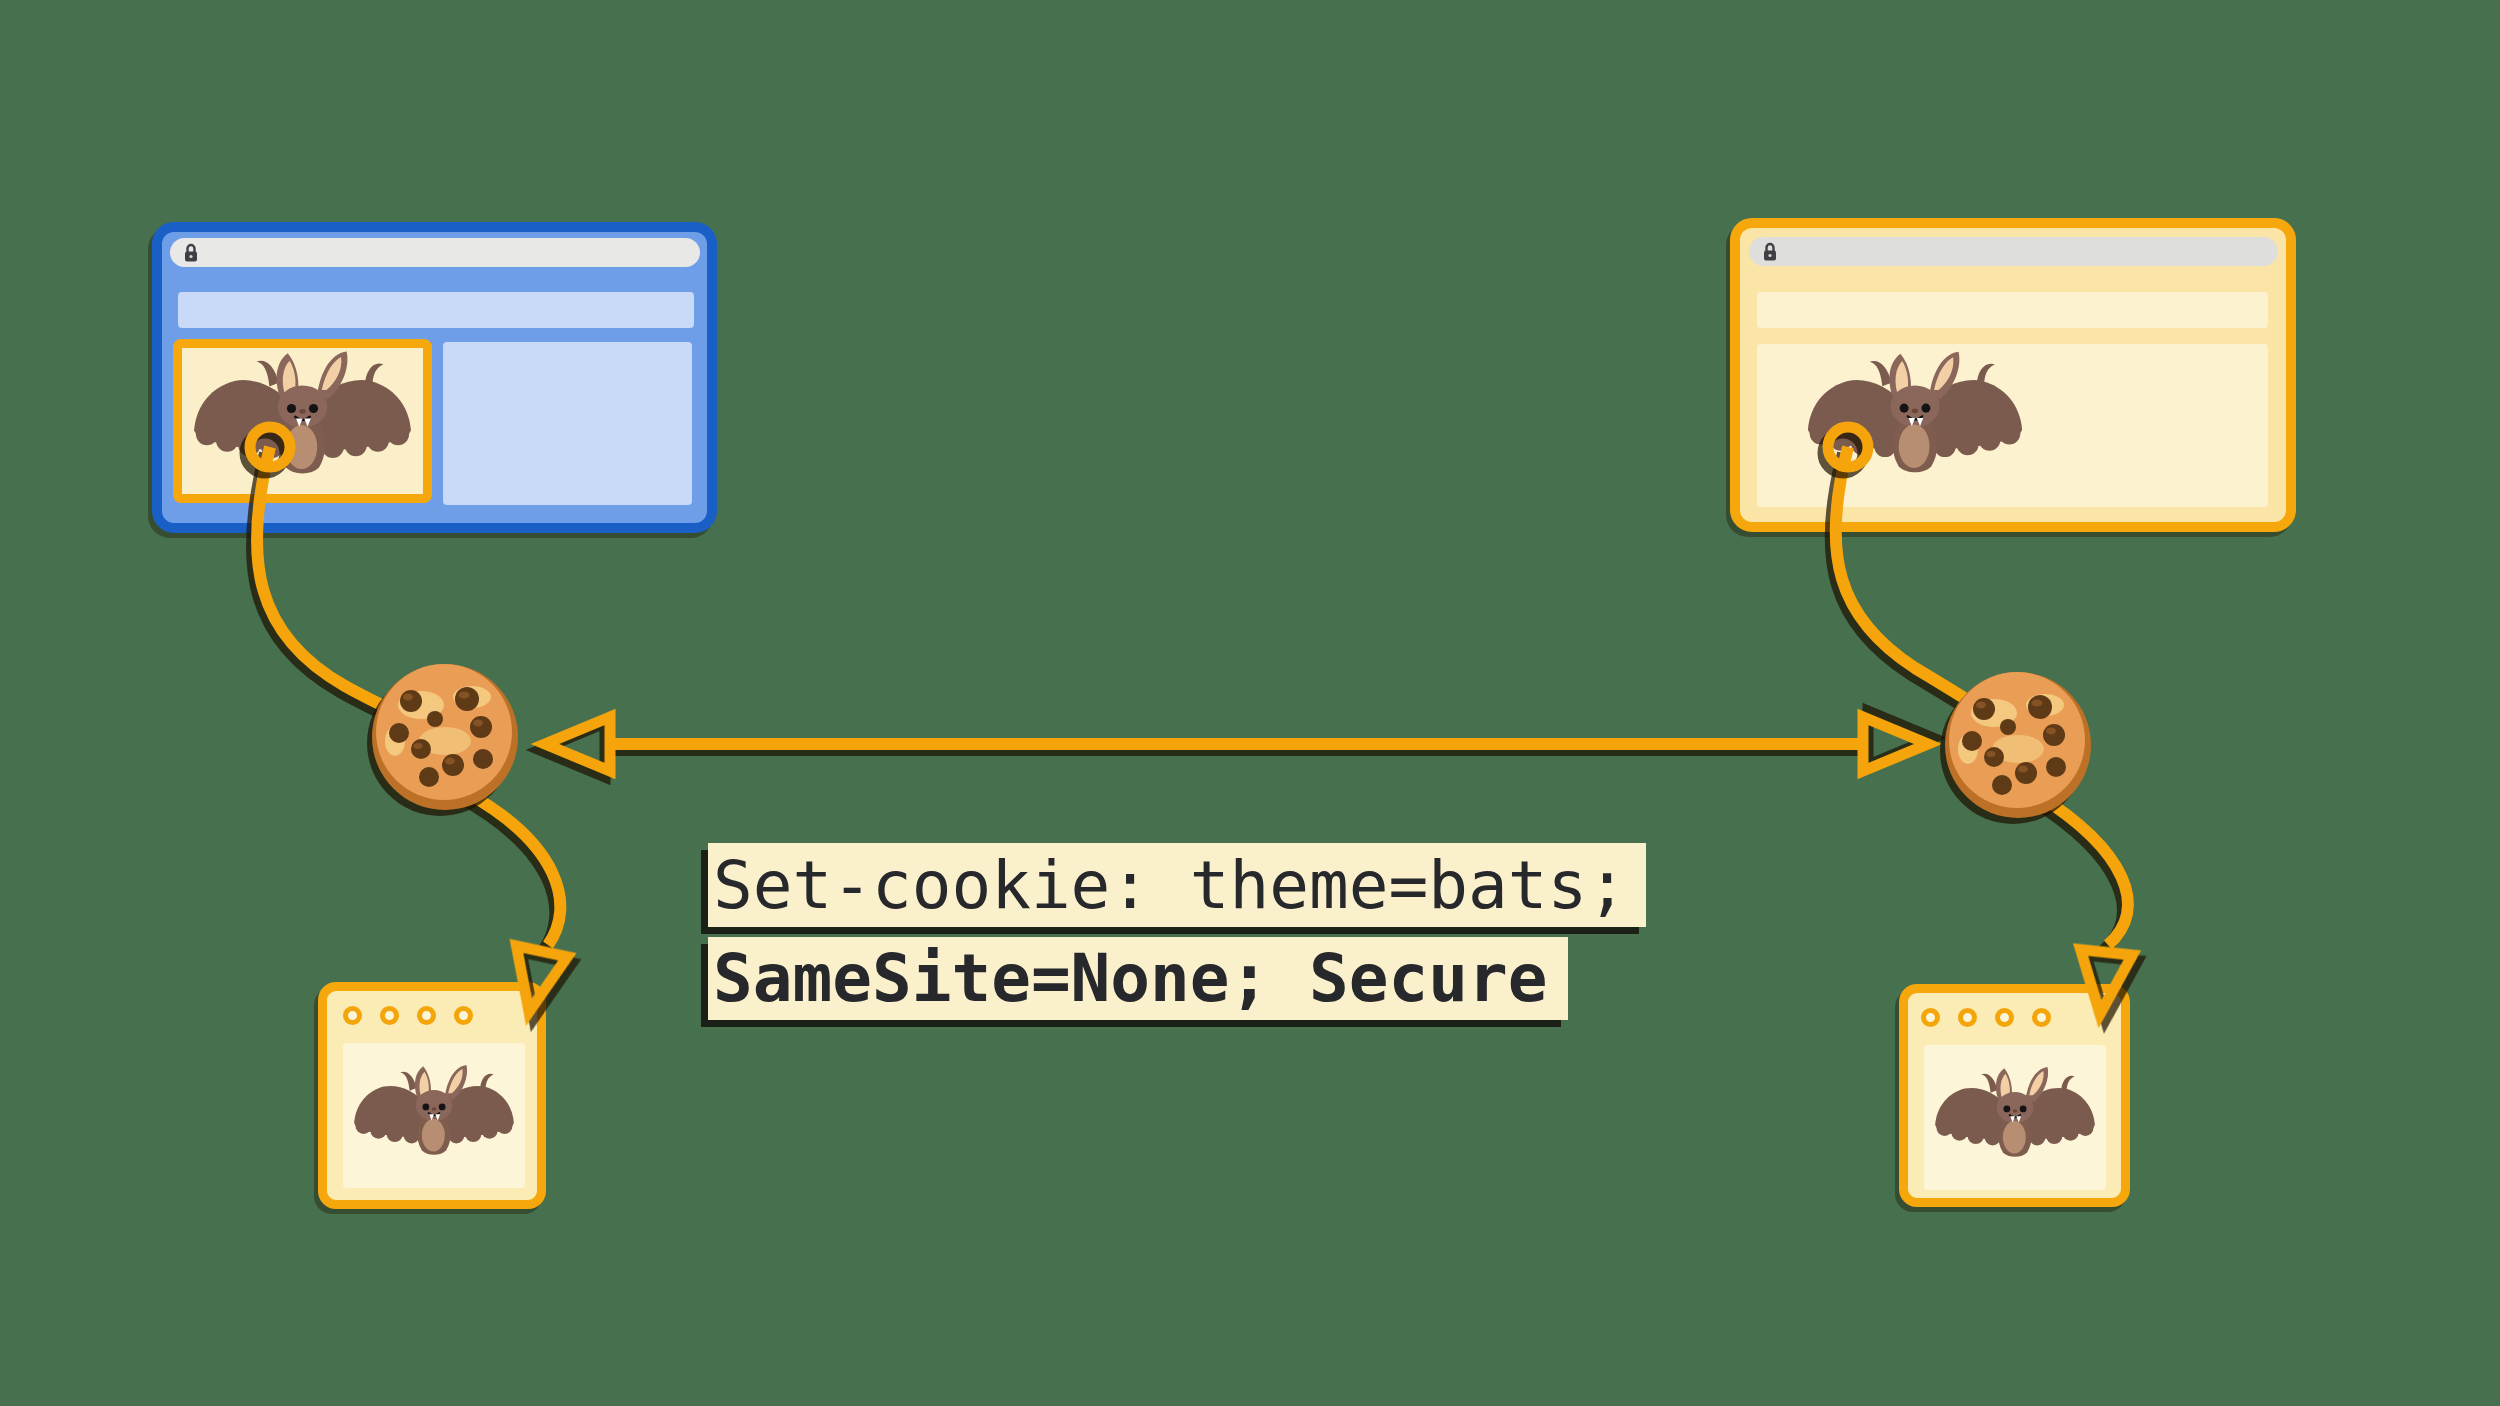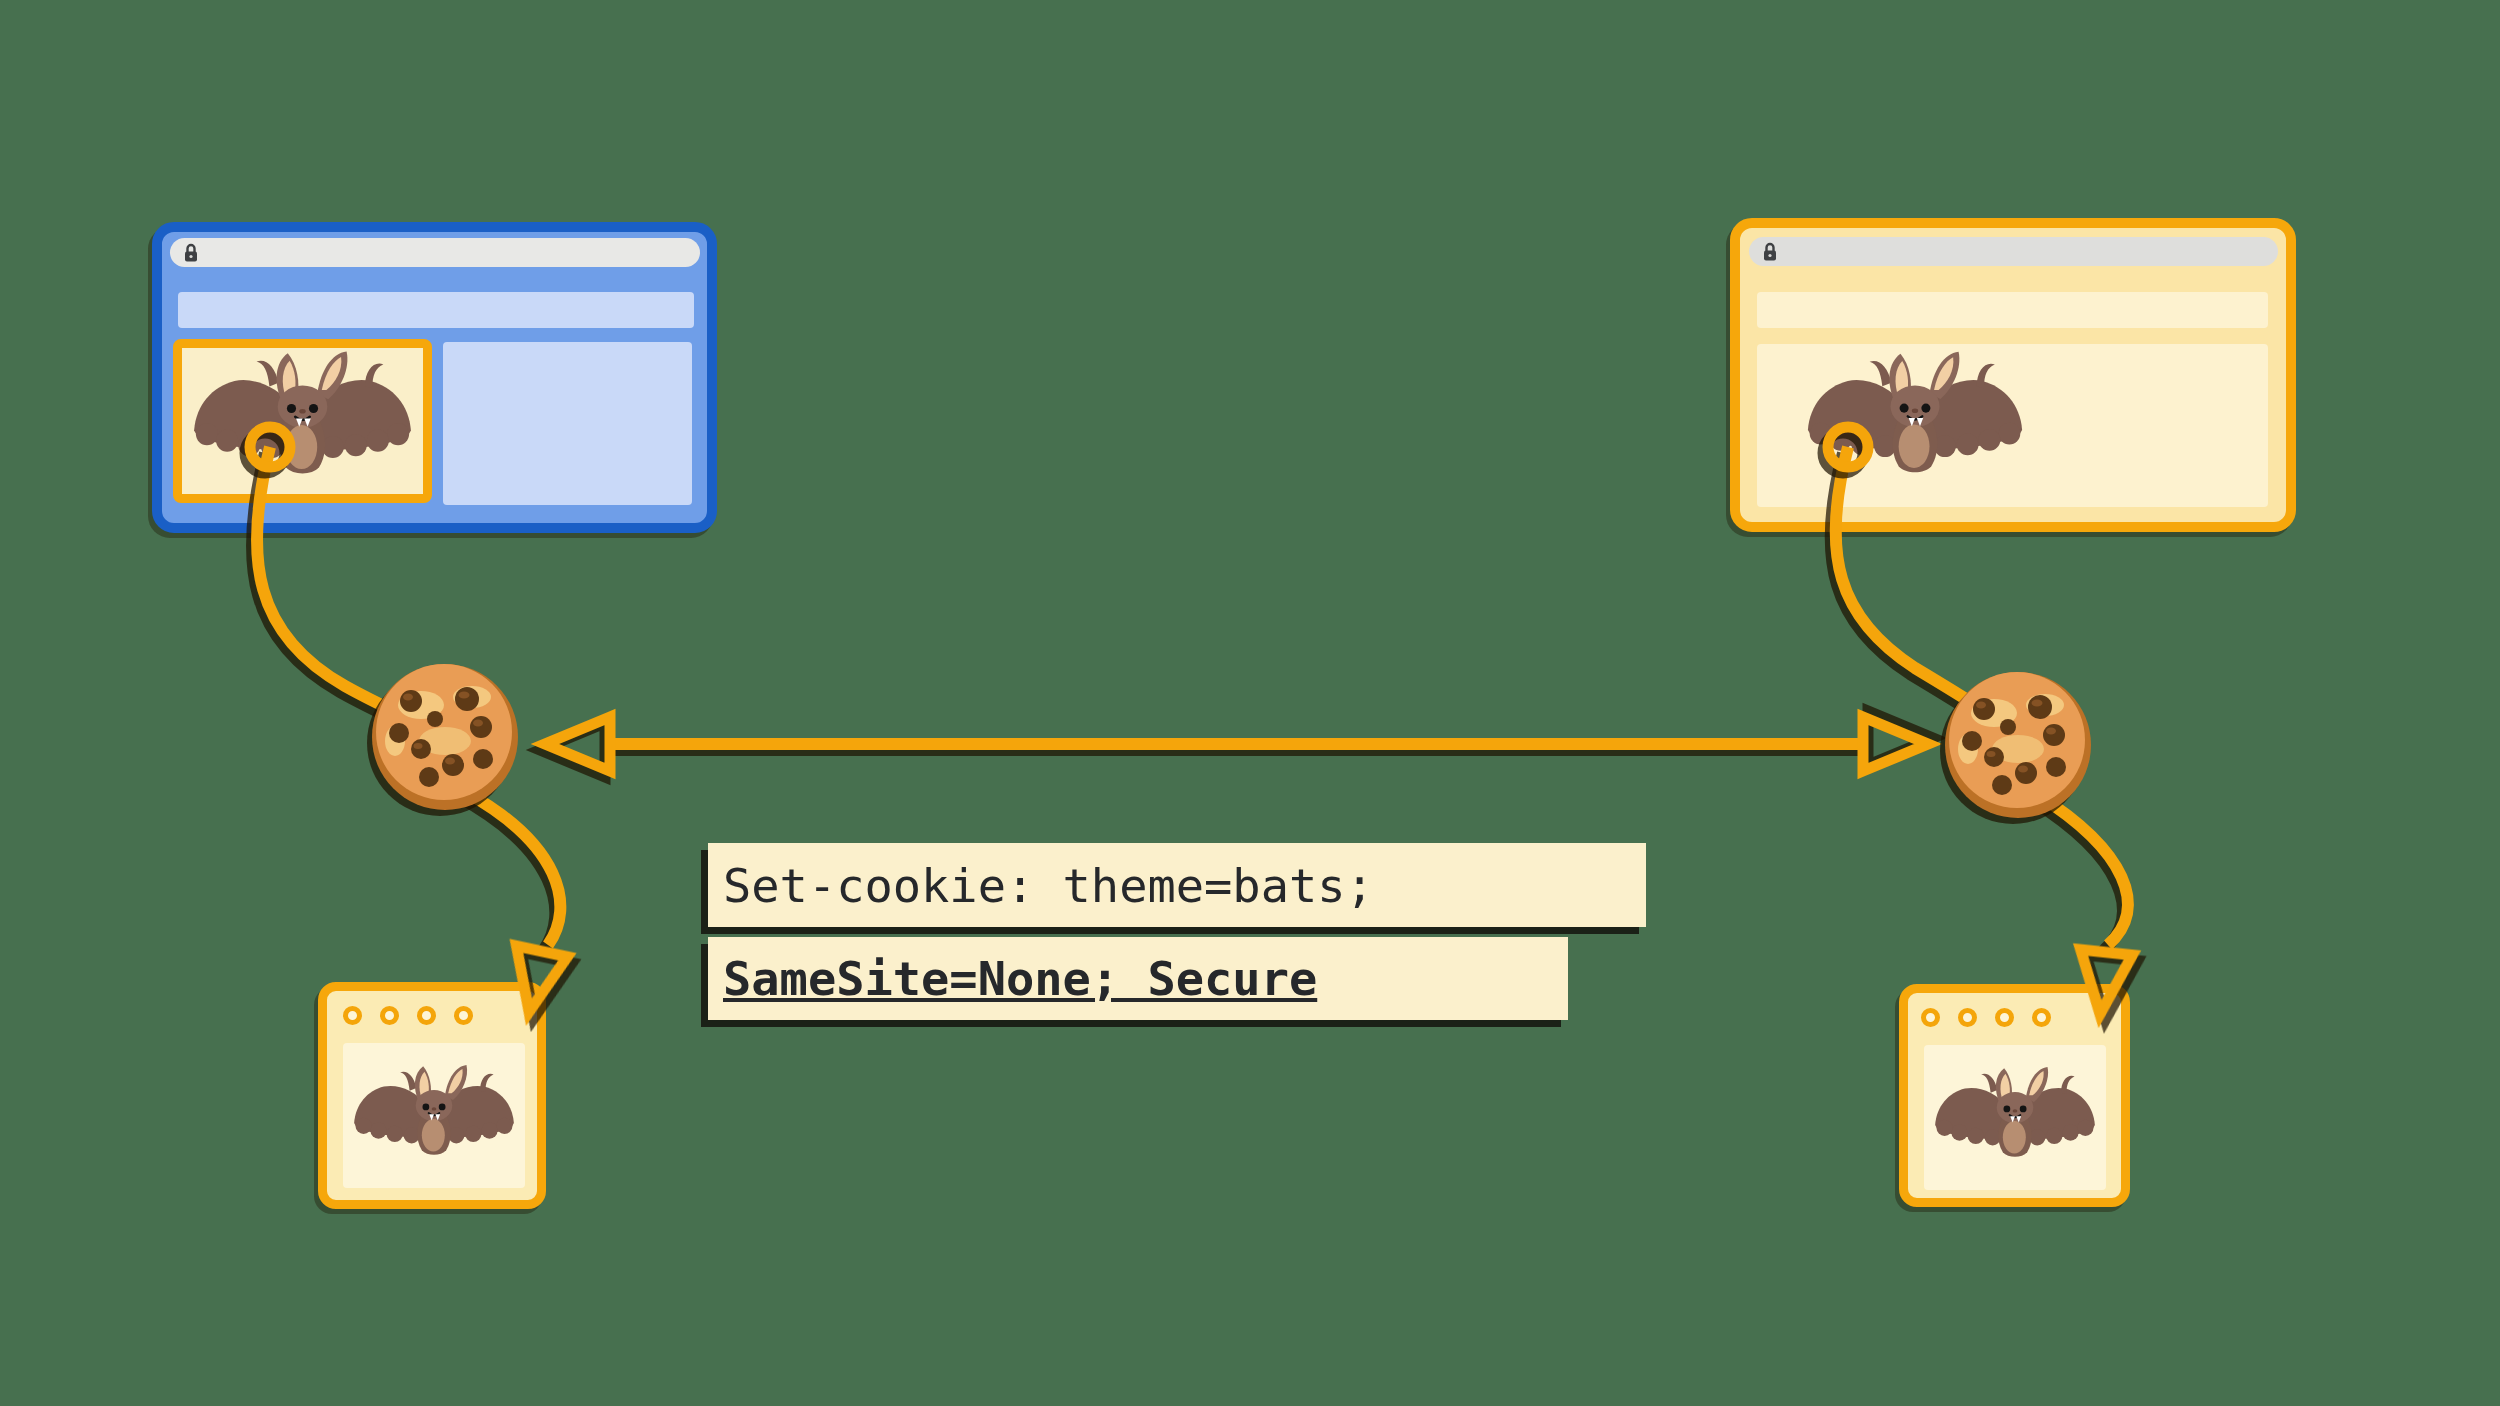--- a/index.html
+++ b/index.html
@@ -24,25 +24,25 @@
   .widget{position:absolute;box-sizing:border-box;border:9px solid #F6A70B;border-radius:18px;
           background:#FBEBB4;box-shadow:-4px 5px 0 rgba(30,20,2,.38);}
   #widget-left{left:318px;top:982px;width:228px;height:227px;}
   #widget-right{left:1899px;top:984px;width:231px;height:223px;}
   .dot{position:absolute;width:9px;height:9px;border:5px solid #F4A50A;border-radius:50%;background:#FDF5D8;}
   .winpane{position:absolute;background:#FDF5D8;border-radius:4px;}
   #widget-left .winpane{left:16px;top:52px;width:182px;height:145px;}
   #widget-right .winpane{left:16px;top:52px;width:182px;height:145px;}
   
   .code-label{position:absolute;background:#FBF0CC;color:#26282B;
-      font-family:"DejaVu Sans Mono","Liberation Mono",monospace;font-size:47px;
+      font-family:"DejaVu Sans Mono","Liberation Mono",monospace;font-size:66px;
       white-space:pre;box-shadow:-7px 7px 0 rgba(22,22,16,.88);
-      display:flex;align-items:center;padding-left:15px;box-sizing:border-box;}
+      display:flex;align-items:center;padding-left:5px;box-sizing:border-box;}
   #code-line1{left:708px;top:843px;width:938px;height:84px;font-weight:400;}
-  #code-line2{left:708px;top:937px;width:860px;height:83px;font-weight:700;text-decoration:underline;}
+  #code-line2{left:708px;top:937px;width:860px;height:83px;font-weight:700;}
   
   #overlay{position:absolute;left:0;top:0;pointer-events:none;}
   .sh{filter:drop-shadow(-5px 6px 0 rgba(30,20,2,.72));}
   svg{display:block;}
 </style>
 </head>
 <body>
 
 <div id="stage">
 

